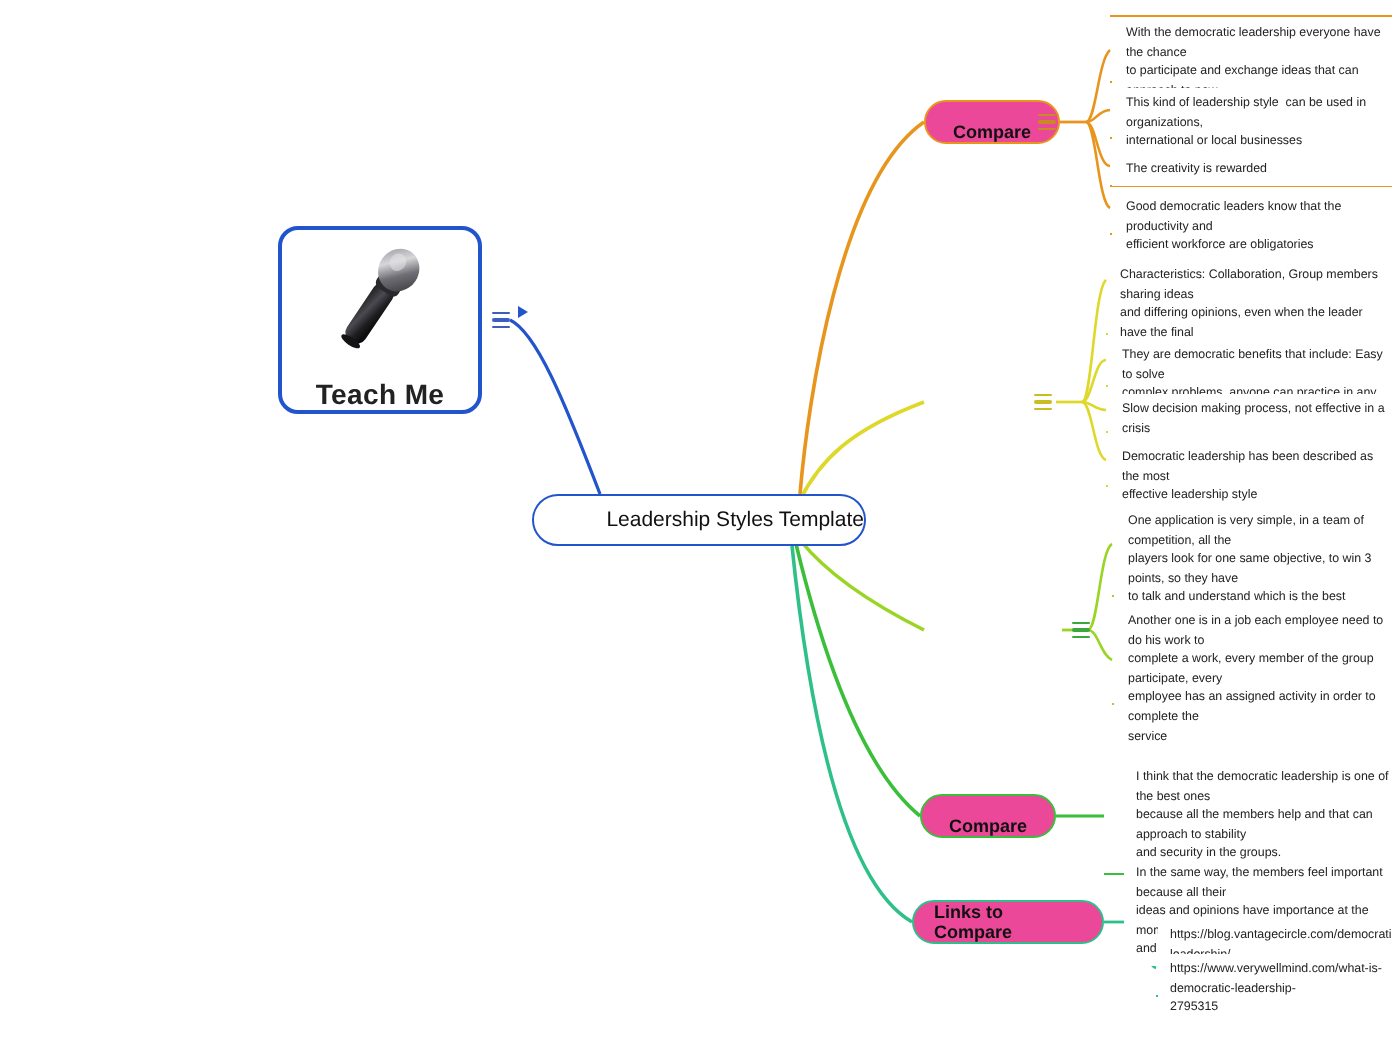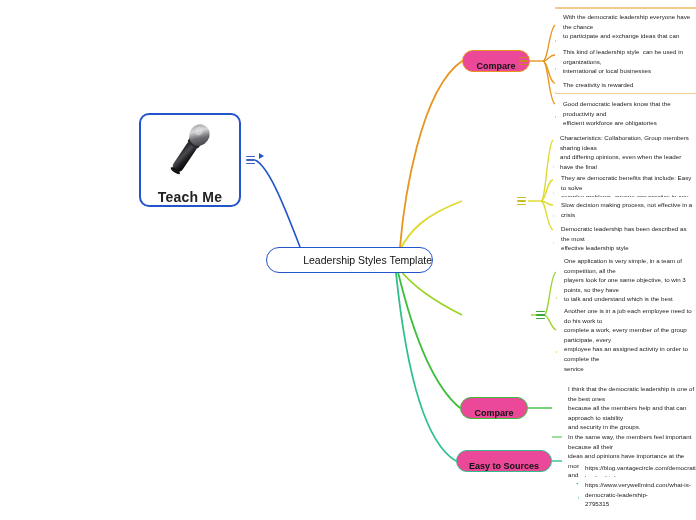--- a/index.html
+++ b/index.html
@@ -293,20 +293,20 @@
   </div>
 
   <div class="leaf plain" style="left:562px; top:381px; width:140px;">I think that the democratic leadership is one of the best ones
 because all the members help and that can approach to stability
 and security in the groups.
 In the same way, the members feel important because all their
 ideas and opinions have importance at the moment to solve a doubt
 and issue or just to know their opinions</div>
 
   <div class="branch" style="left:456px; top:450px; width:96px; border-color:#2fc08a;">
-    <span>Easy to Sources</span>
+    <span>Links to Compare</span>
   </div>
 
   <div class="leaf plain" style="left:579px; top:460px; width:120px;">https://blog.vantagecircle.com/democratic-leadership/</div>
   <div class="leaf plain" style="left:579px; top:477px; width:120px;">https://www.verywellmind.com/what-is-democratic-leadership-
 2795315</div>
 
 </div>
 
 </body></html>

